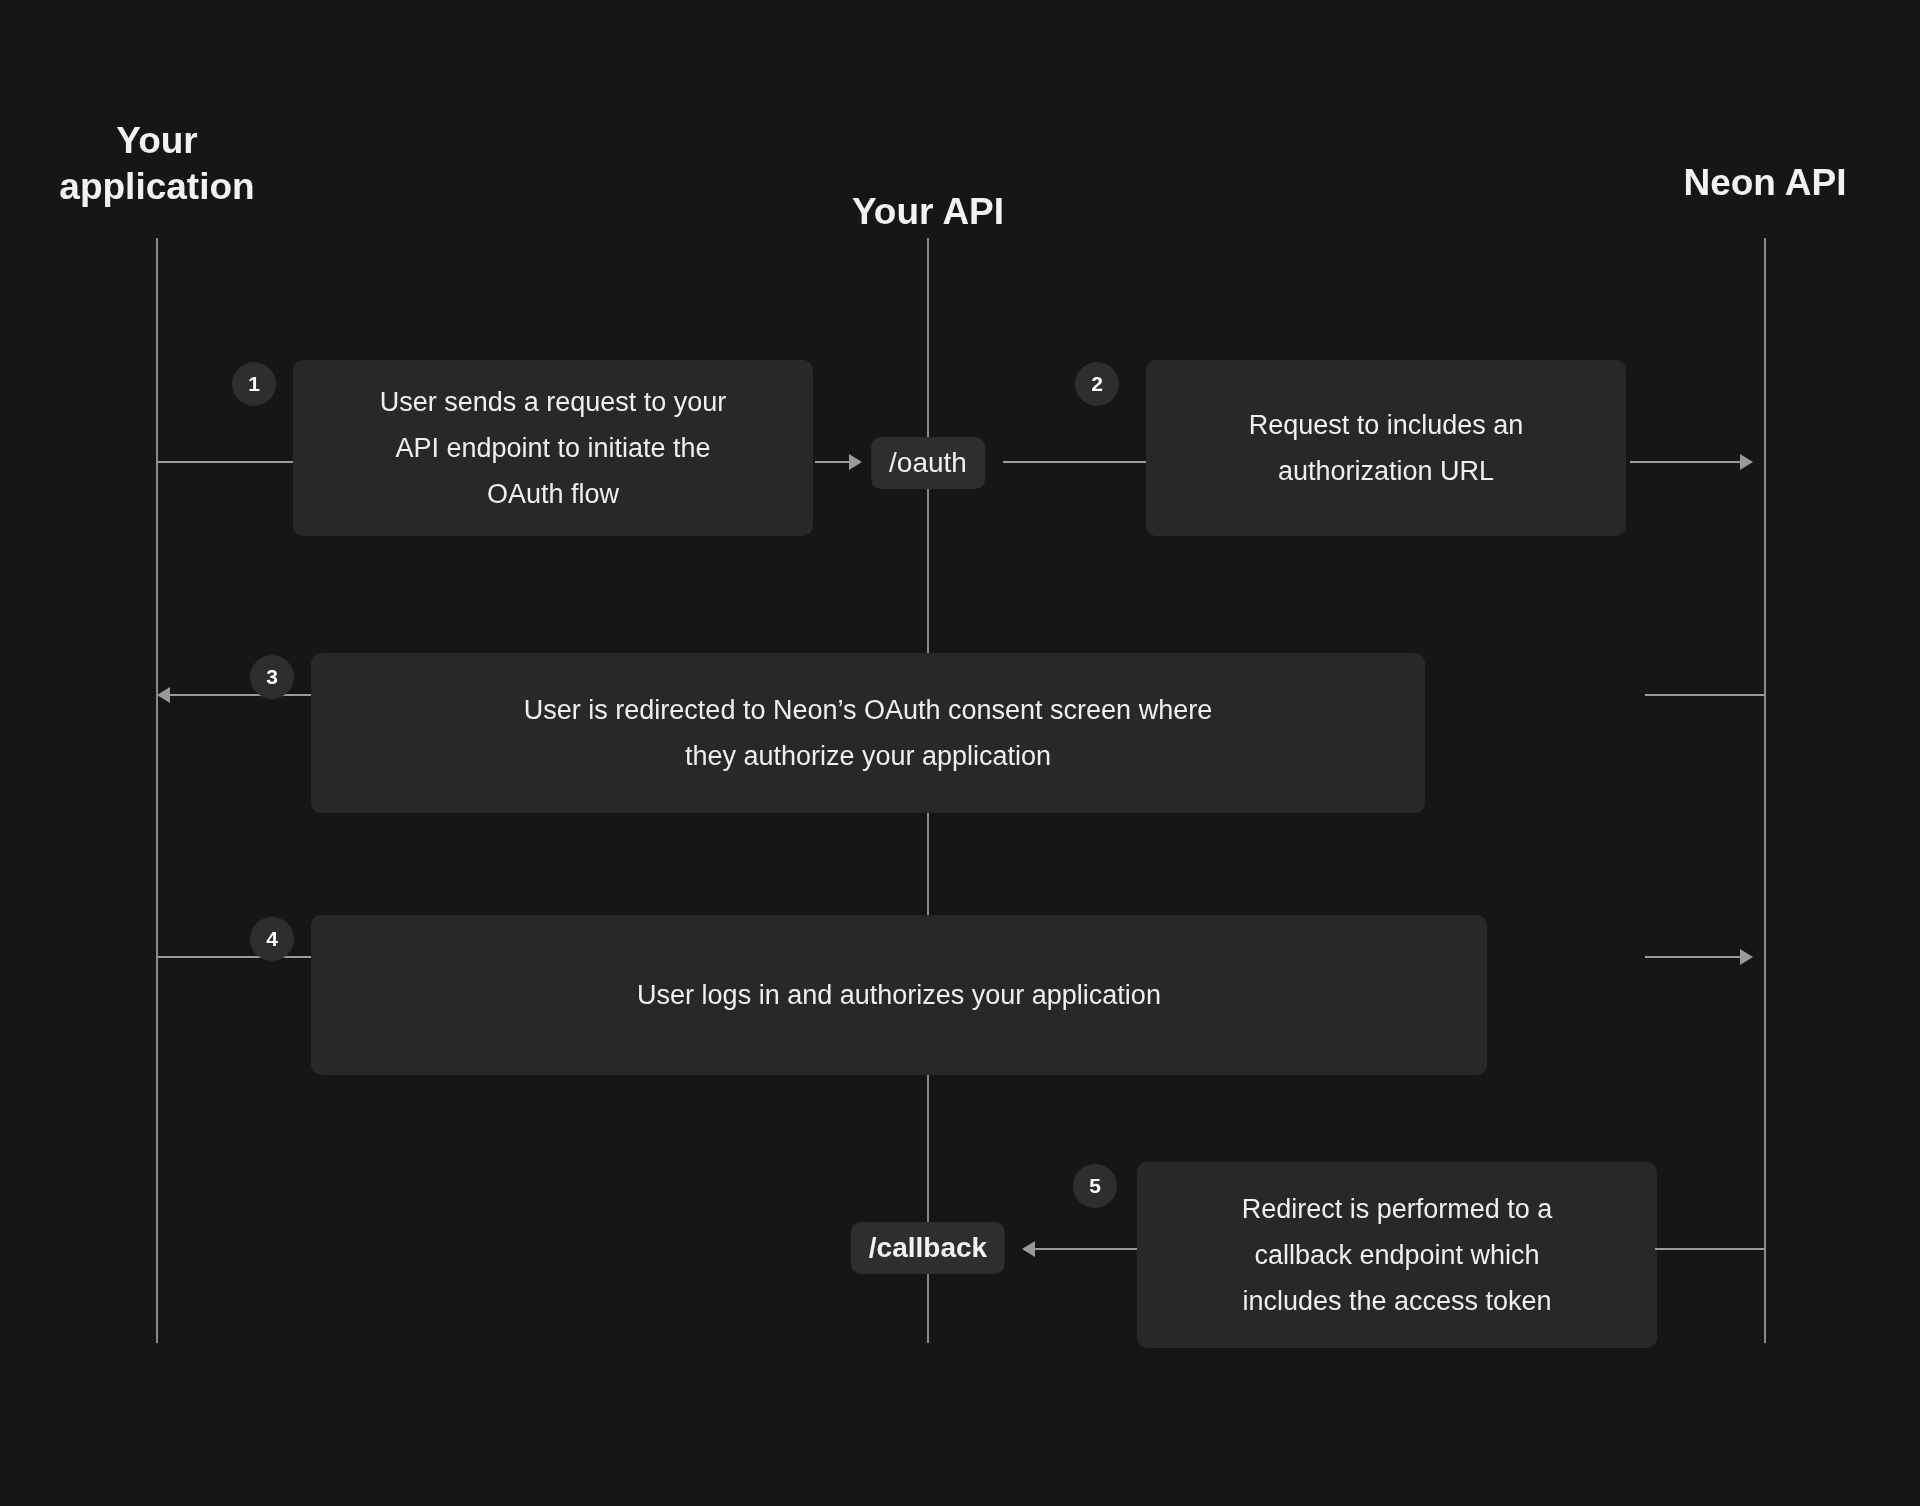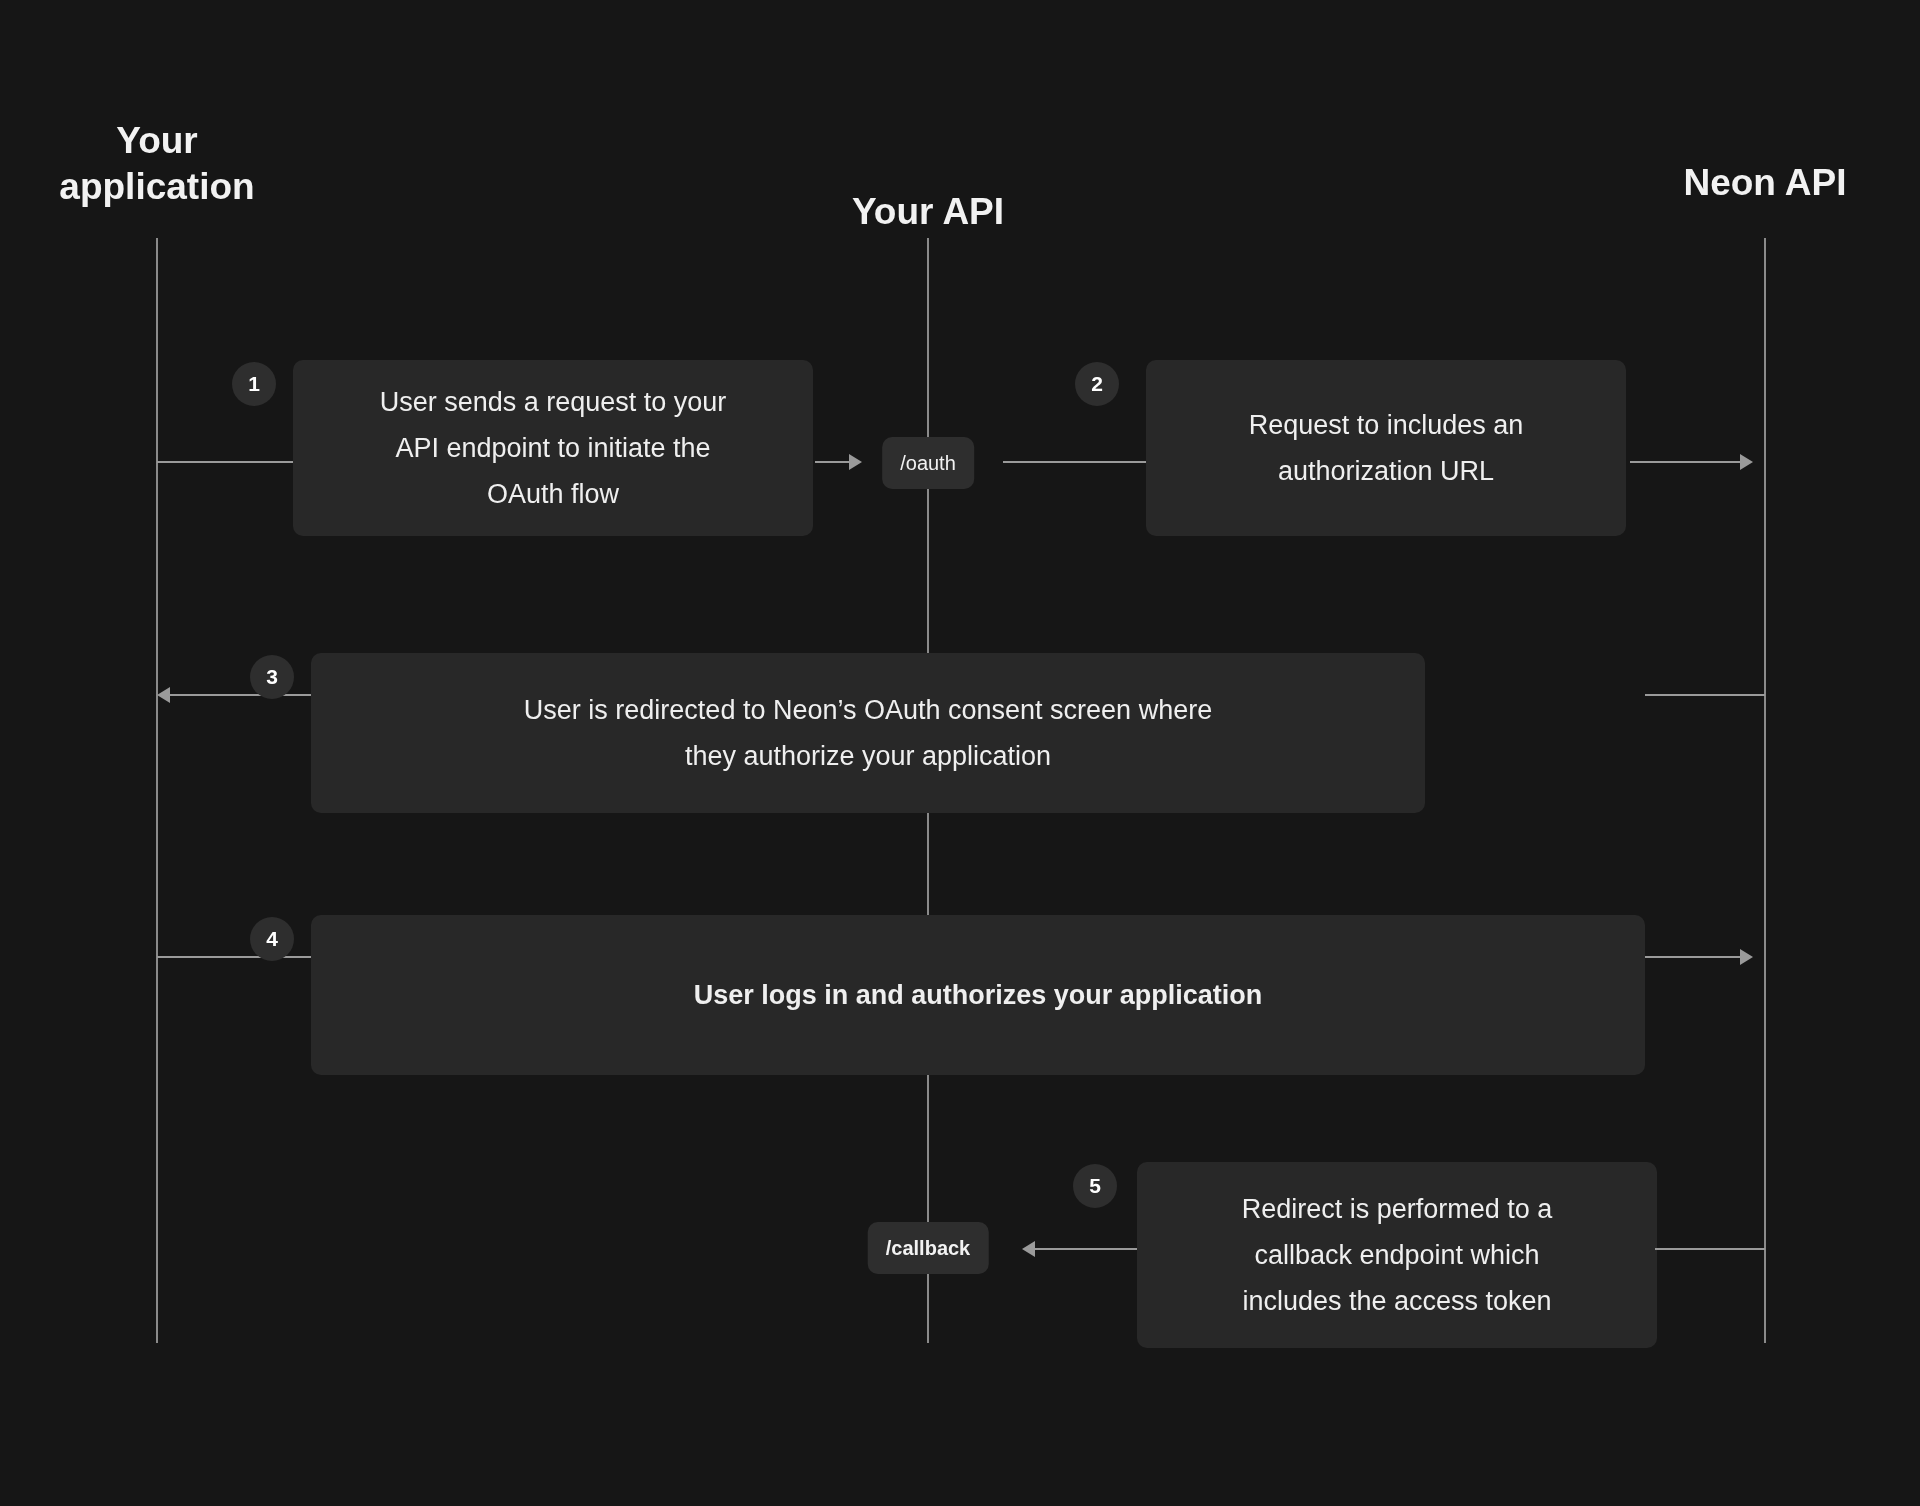--- a/index.html
+++ b/index.html
@@ -56,21 +56,21 @@
     color: #efefef;
     font-size: 27px;
     line-height: 46px;
     text-align: center;
     white-space: pre-line;
   }
 
   #box1 { left: 293px;  top: 360px;  width: 520px; height: 176px; }
   #box2 { left: 1146px; top: 360px;  width: 480px; height: 176px; }
   #box3 { left: 311px;  top: 653px;  width: 1114px; height: 160px; }
-  #box4 { left: 311px;  top: 915px;  width: 1334px; height: 160px; font-weight: bold; }
+  #box4 { left: 311px;  top: 915px;  width: 1176px; height: 160px; }
   #box5 { left: 1137px; top: 1162px; width: 520px; height: 186px; }
 
   
   .badge {
     position: absolute;
     width: 44px;
     height: 44px;
     border-radius: 50%;
     background: #2e2e2e;
     color: #ffffff;
@@ -85,21 +85,21 @@
   #badge3 { left: 250px;  top: 655px; }
   #badge4 { left: 250px;  top: 917px; }
   #badge5 { left: 1073px; top: 1164px; }
 
   
   .pill {
     position: absolute;
     background: #2e2e2e;
     border-radius: 10px;
     color: #f2f2f2;
-    font-size: 20px;
+    font-size: 28px;
     line-height: 52px;
     height: 52px;
     text-align: left;
     padding: 0 18px;
     transform: translateX(-50%);
     white-space: nowrap;
   }
   #pill-oauth    { left: 928px; top: 437px; }
   #pill-callback { left: 928px; top: 1222px; font-weight: bold; }
 

